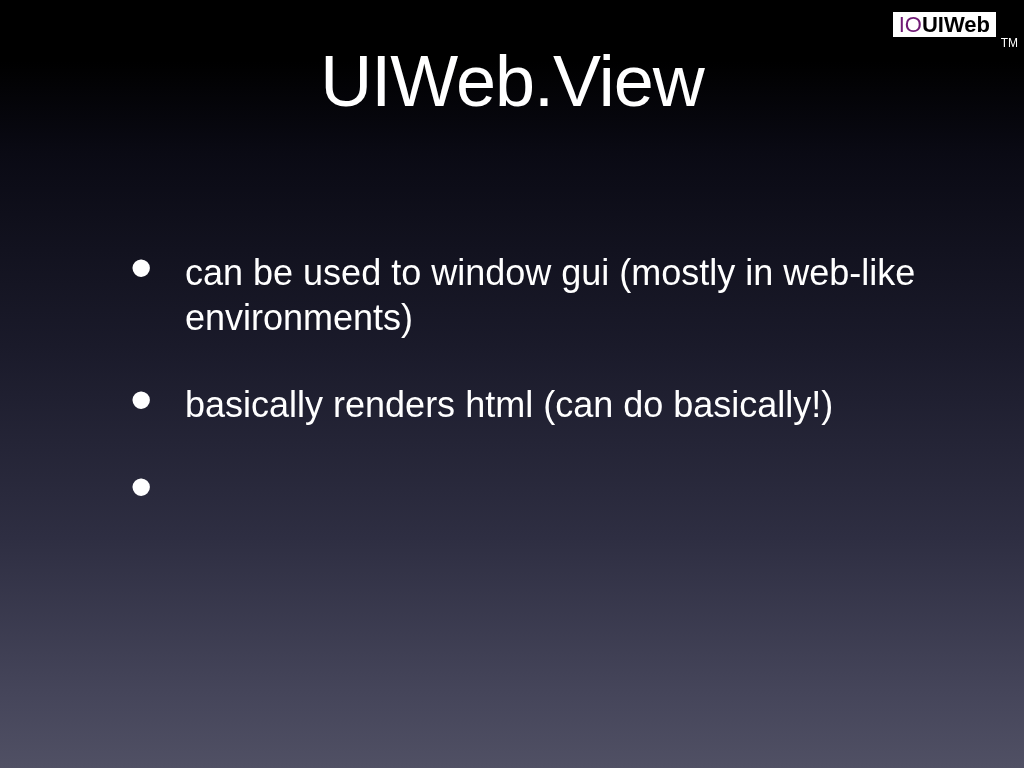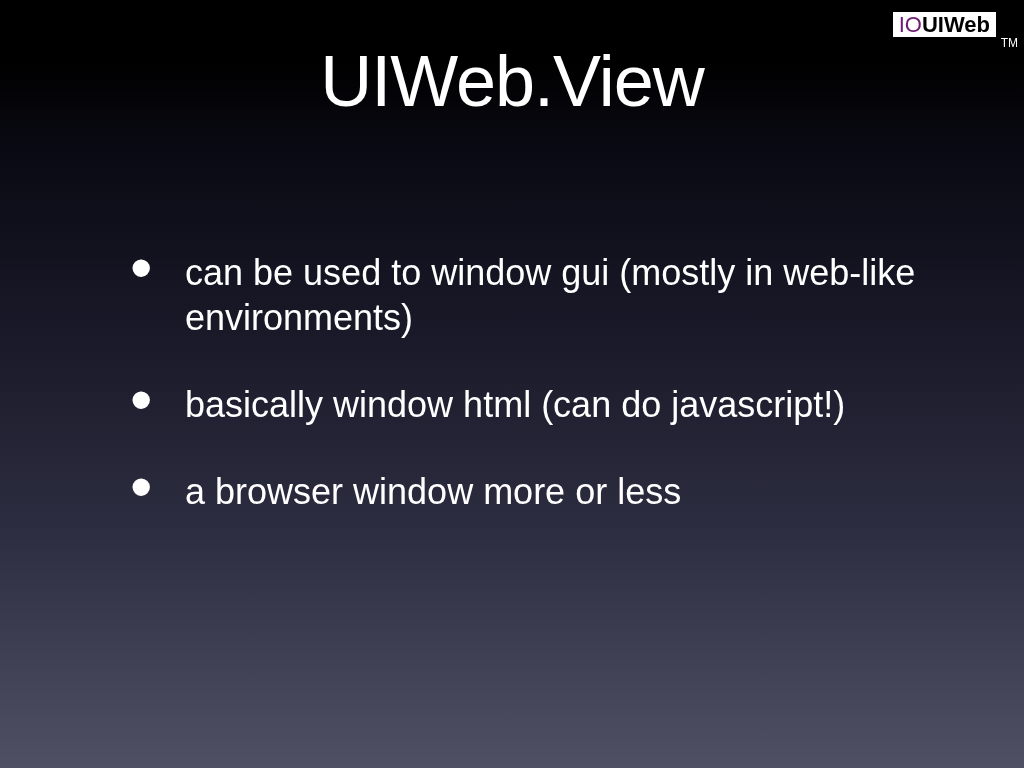--- a/index.html
+++ b/index.html
@@ -94,19 +94,18 @@
 
 <h1 class="title">UIWeb.View</h1>
 
 <div class="bullets">
   <div class="bullet-item">
     <span class="bullet-dot">•</span>
     <span>can be used to window gui (mostly in web-like environments)</span>
   </div>
   <div class="bullet-item">
     <span class="bullet-dot">•</span>
-    <span>basically window html (can do javascript!)</span>
+    <span>basically renders html (can do basically!)</span>
   </div>
   <div class="bullet-item">
     <span class="bullet-dot">•</span>
-    <span>a browser window more or less</span>
   </div>
 </div>
 
 </body></html>

